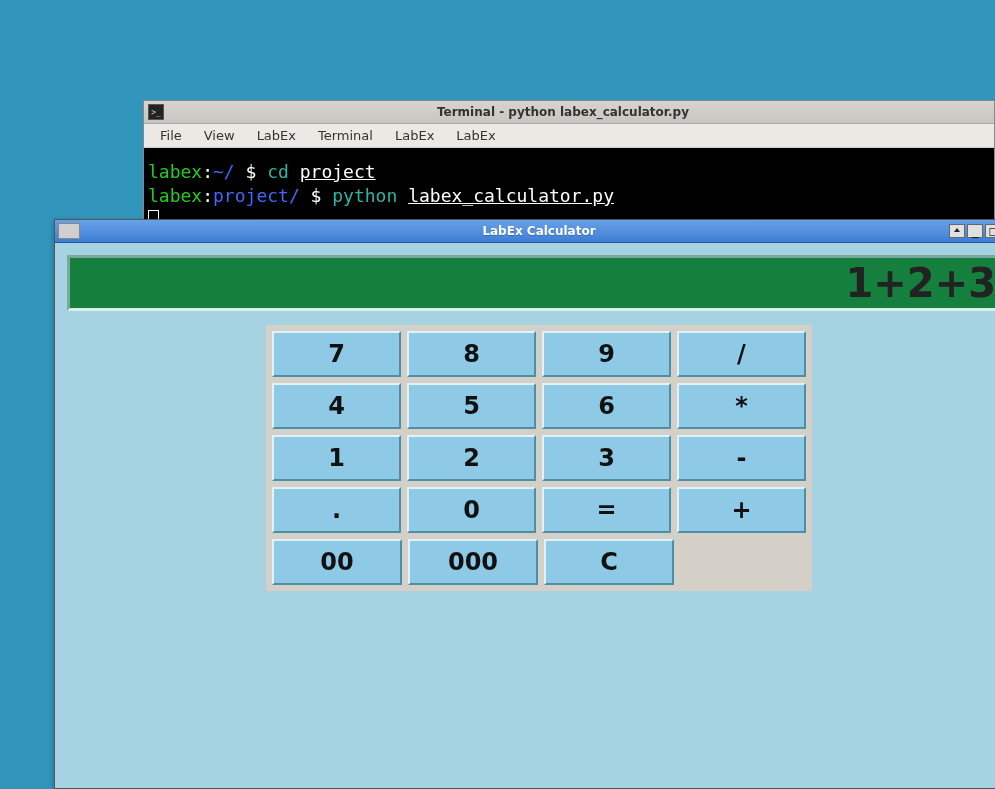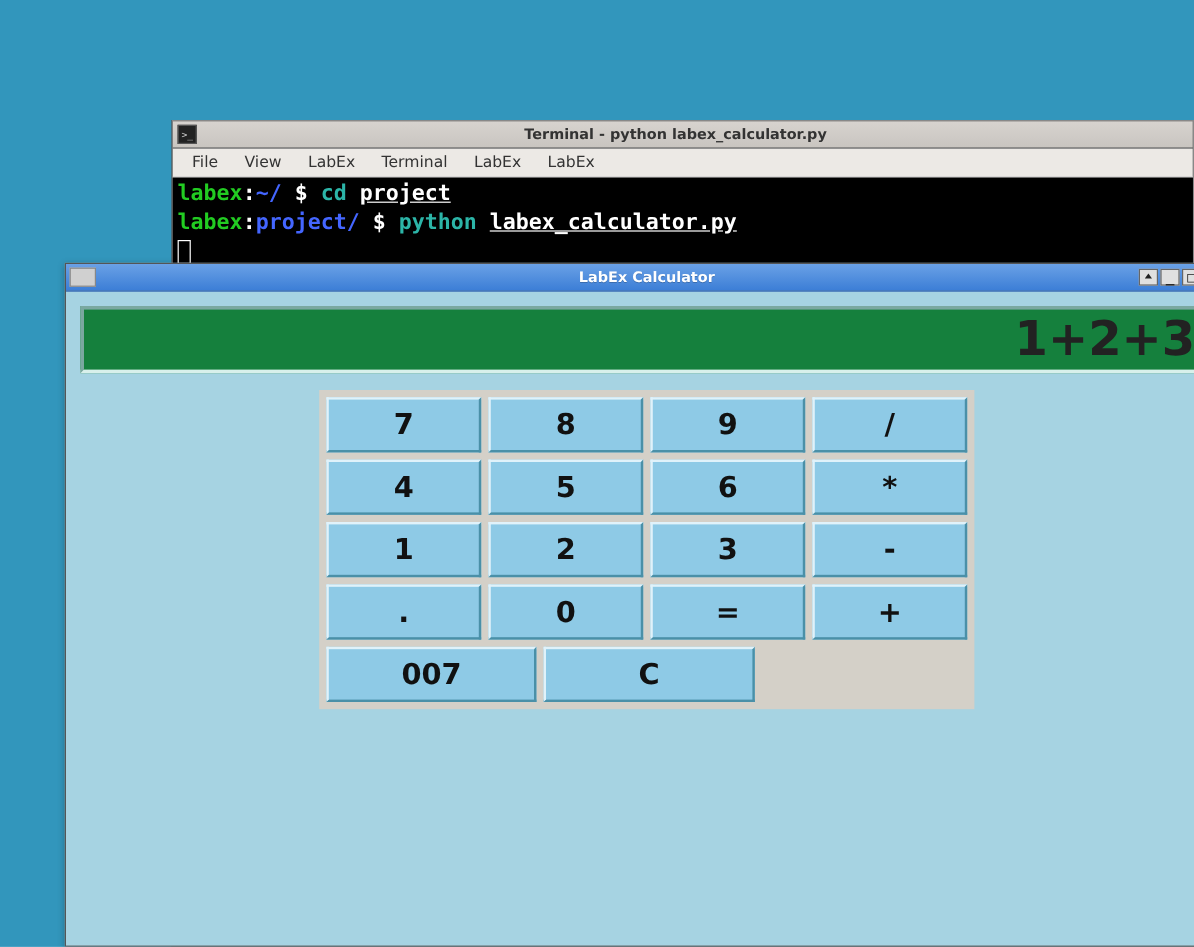--- a/index.html
+++ b/index.html
@@ -60,24 +60,24 @@
       font-size: 13px;
       color: #333;
       gap: 2px;
     }
     .menu-item {
       padding: 2px 10px;
       cursor: default;
     }
     .terminal-body {
       background: #000;
-      padding: 2px 4px;
+      padding: 12px 4px;
       font-family: "DejaVu Sans Mono", monospace;
       font-size: 18px;
-      font-weight: bold;
+      font-weight: normal;
       line-height: 24px;
       color: #fff;
       white-space: pre;
     }
     .t-green { color: #22cc22; }
     .t-blue { color: #4466ff; }
     .t-teal { color: #2cb5a8; }
     .t-white { color: #fff; }
     .t-underline { text-decoration: underline; }
     .cursor-block {
@@ -246,19 +246,20 @@
         <button class="calc-btn">3</button>
         <button class="calc-btn">-</button>
       </div>
       <div class="calc-row">
         <button class="calc-btn">.</button>
         <button class="calc-btn">0</button>
         <button class="calc-btn">=</button>
         <button class="calc-btn">+</button>
       </div>
       <div class="calc-row">
-        <button class="calc-btn">007</button>
+        <button class="calc-btn">00</button>
+        <button class="calc-btn">000</button>
         <button class="calc-btn">C</button>
         <span class="calc-btn empty"></span>
       </div>
     </div>
   </div>
 </div>
 
 </body></html>

